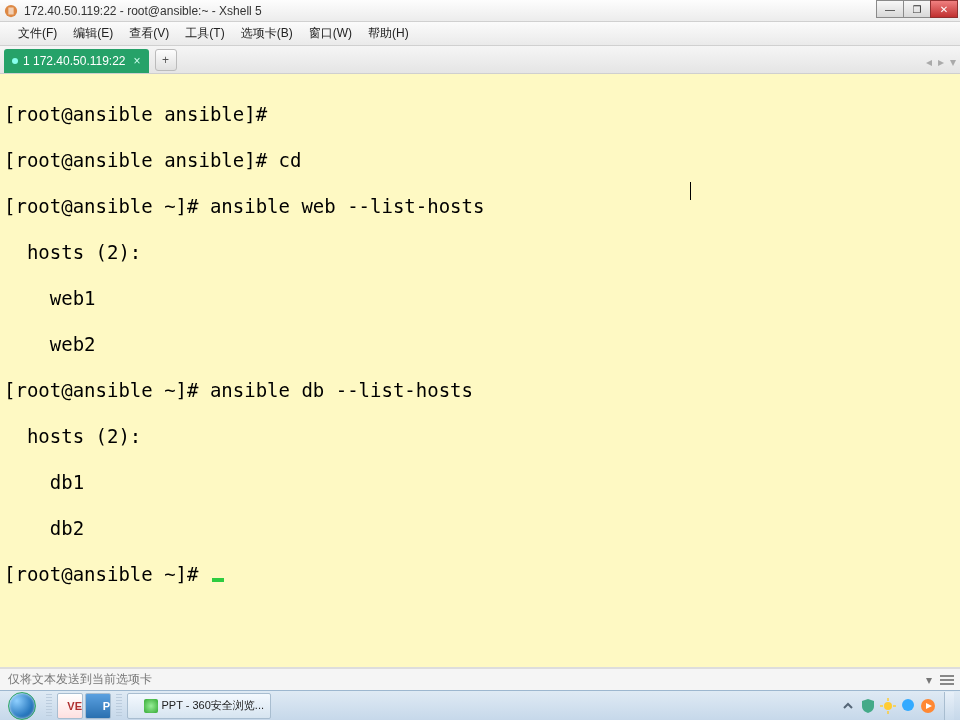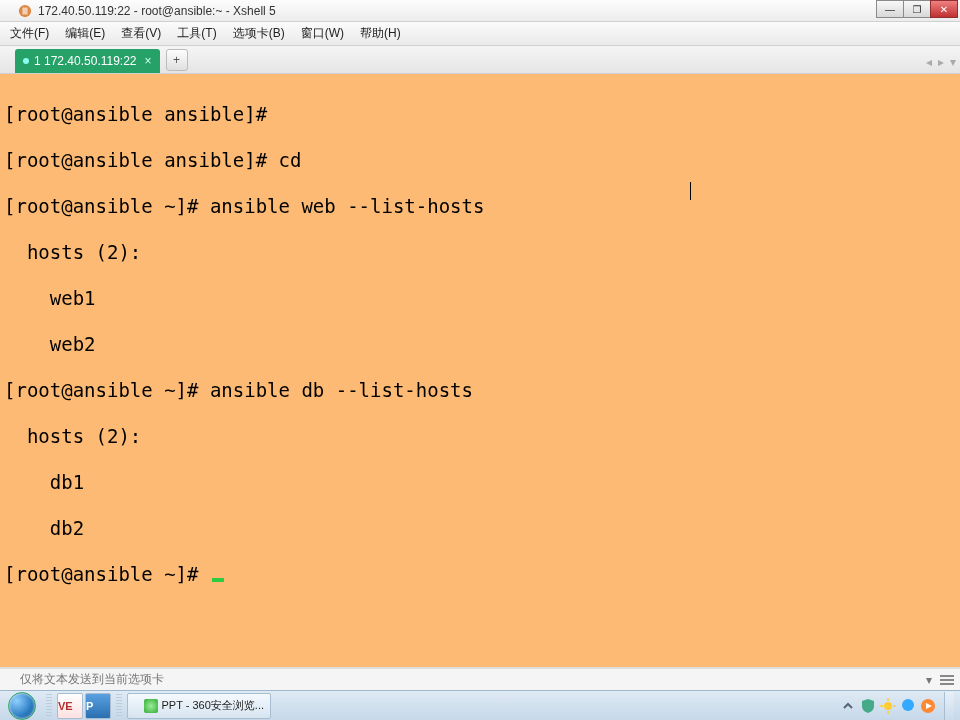--- a/index.html
+++ b/index.html
@@ -1,55 +1,55 @@
 <!DOCTYPE html>
 <html><head>
 <meta charset="utf-8">
 <style>
 * { margin: 0; padding: 0; box-sizing: border-box; }
 body { font-family: Tahoma, "Microsoft YaHei", sans-serif; font-size: 12px; background: #fff; overflow: hidden; width: 960px; height: 720px; position: relative; }
 
 
-.titlebar { height: 22px; background: linear-gradient(#fdfdfd,#ececec); border-bottom: 1px solid #d0d0d0; display: flex; align-items: center; padding: 0 18px; position: relative; }
+.titlebar { height: 22px; background: linear-gradient(#fdfdfd,#ececec); border-bottom: 1px solid #d0d0d0; display: flex; align-items: center; padding: 0 4px; position: relative; }
 .titlebar .icon { width: 14px; height: 14px; margin-right: 6px; }
 .titlebar .title { color: #333; flex: 1; }
 .winbtns { position: absolute; right: 2px; top: 0; display: flex; }
 .winbtn { width: 28px; height: 18px; border: 1px solid #8a8a8a; background: linear-gradient(#f8f8f8,#d8d8d8); margin-left: -1px; display: flex; align-items: center; justify-content: center; font-size: 10px; color: #333; }
 .winbtn.close { background: linear-gradient(#f08080,#c03030); color: #fff; border-color: #903030; }
 
 
-.menubar { height: 24px; background: linear-gradient(#fbfbfb,#eaeaea); border-bottom: 1px solid #d0d0d0; display: flex; align-items: center; padding: 0 2px; }
+.menubar { height: 24px; background: linear-gradient(#fbfbfb,#eaeaea); border-bottom: 1px solid #d0d0d0; display: flex; align-items: center; padding: 0 10px; }
 .menuitem { padding: 3px 8px; color: #222; cursor: default; }
 
 
 .tabbar { height: 28px; background: linear-gradient(#f5f5f5,#e5e5e5); border-bottom: 1px solid #cfcfcf; display: flex; align-items: flex-end; padding: 0 4px; position: relative; }
-.tab { height: 24px; background: #26a269; color: #fff; border-radius: 3px 3px 0 0; display: flex; align-items: center; padding: 0 8px; margin-right: 2px; font-size: 12px; margin-left: 11px; }
+.tab { height: 24px; background: #26a269; color: #fff; border-radius: 3px 3px 0 0; display: flex; align-items: center; padding: 0 8px; margin-right: 2px; font-size: 12px; }
 .tab .dot { width:6px; height:6px; background:#8fe; border-radius:50%; margin-right:5px;}
 .tab .x { margin-left: 8px; color: #cfe; font-size: 12px; }
 .tab-add { width: 22px; height: 22px; background: linear-gradient(#fdfdfd,#e0e0e0); border: 1px solid #bbb; border-radius: 3px; display: flex; align-items: center; justify-content: center; color: #555; margin-left:4px; margin-bottom:2px; }
 .tab-nav { position: absolute; right: 4px; bottom: 4px; display: flex; gap: 6px; color: #aaa; align-items:center; }
 
 
-.terminal { background: #fdba74; height: 594px; padding: 6px 4px; font-family: "Consolas","DejaVu Sans Mono",monospace; font-size: 19px; line-height: 23px; color: #000; white-space: pre; overflow: hidden; position: relative; border-bottom: 1px solid #ddd;}
+.terminal { background: #fef9c3; height: 594px; padding: 6px 4px; font-family: "Consolas","DejaVu Sans Mono",monospace; font-size: 19px; line-height: 23px; color: #000; white-space: pre; overflow: hidden; position: relative; border-bottom: 1px solid #ddd;}
 .cursor { display:inline-block; width:12px; height:4px; background:#2ecc40; vertical-align: baseline; margin-left:2px; position:relative; top:1px;}
 .text-caret { position:absolute; left:690px; top:108px; width:1px; height:18px; background:#000;}
 
 
-.statusrow { height: 22px; background: #f5f5f5; border-top: 1px solid #ddd; display: flex; align-items: center; padding: 0 20px; color: #777; position: relative; }
+.statusrow { height: 22px; background: #f5f5f5; border-top: 1px solid #ddd; display: flex; align-items: center; padding: 0 8px; color: #777; position: relative; }
 .statusrow .rt { position: absolute; right: 6px; display: flex; gap: 8px; align-items:center; }
 .hamb { display:inline-block; width:14px; }
 .hamb span{ display:block; height:2px; background:#888; margin:2px 0;}
 
 
 .taskbar { height: 30px; background: linear-gradient(#dfeaf4,#c6d8ea); border-top: 1px solid #9db7cf; display: flex; align-items: center; padding: 0 2px; }
 .start { width: 40px; height: 28px; display:flex; align-items:center; justify-content:center; }
 .startorb { width: 28px; height: 28px; border-radius: 50%; background: radial-gradient(circle at 30% 30%, #8fd0ff, #2a7ac0 60%, #16558f); border:1px solid #3a6; box-shadow: inset 0 0 3px #fff; }
 .tgrip { width: 6px; height: 24px; background: repeating-linear-gradient(#bcd,#bcd 1px,transparent 1px,transparent 3px); margin: 0 4px; }
 .tbtn { height: 26px; min-width: 28px; background: linear-gradient(#f4f9fe,#d6e4f0); border: 1px solid #a8bdd0; border-radius: 2px; margin: 0 1px; display: flex; align-items: center; padding: 0 6px; color: #222; font-size: 11px; justify-content: flex-end; }
-.tbtn.sq { min-width: 26px; padding: 0; justify-content: flex-start; font-weight:bold; }
+.tbtn.sq { min-width: 26px; padding: 0; justify-content: flex-end; font-weight:bold; }
 .tbtn .ico { width:14px; height:14px; margin-right:4px; border-radius:2px; }
 .tray { margin-left: auto; display: flex; align-items: center; gap: 4px; padding-right:4px;}
 .tray .ticon { width: 16px; height: 16px; }
 .showdesk { width: 10px; height: 28px; background: linear-gradient(#e8f0f8,#cadbec); border-left: 1px solid #a8bdd0; margin-left:4px;}
 </style>
 </head>
 <body>
 
 <div class="titlebar">
   <svg class="icon" viewBox="0 0 16 16">

